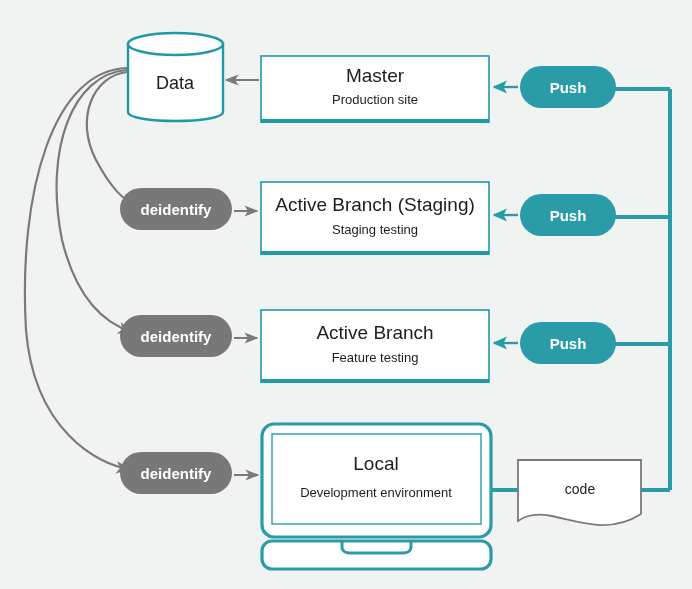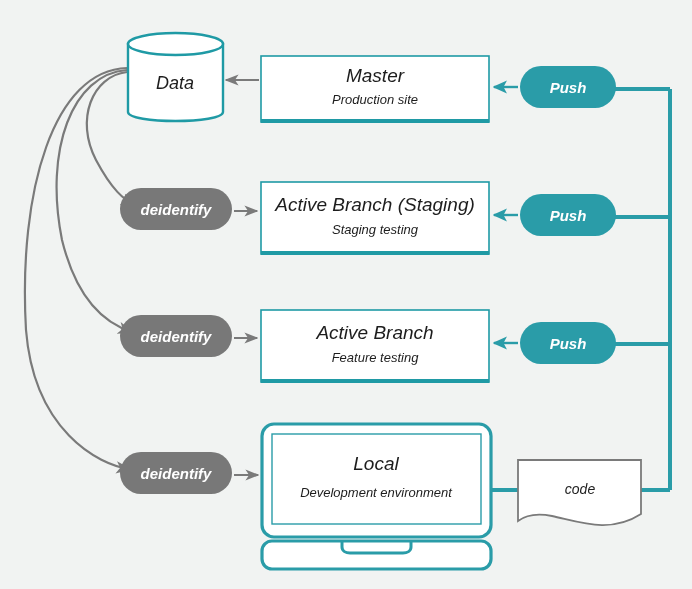--- a/index.html
+++ b/index.html
@@ -10,21 +10,20 @@
   body {
     width: 692px;
     height: 589px;
     overflow: hidden;
     font-family: "Liberation Sans", sans-serif;
   }
   #diagram-root {
     position: relative;
     width: 692px;
     height: 589px;
-    font-style: italic;
   }
   svg.diagram {
     display: block;
     width: 692px;
     height: 589px;
   }
   .node-title {
     font-family: "Liberation Sans", sans-serif;
     font-size: 19px;
     fill: #1d1d1d;

